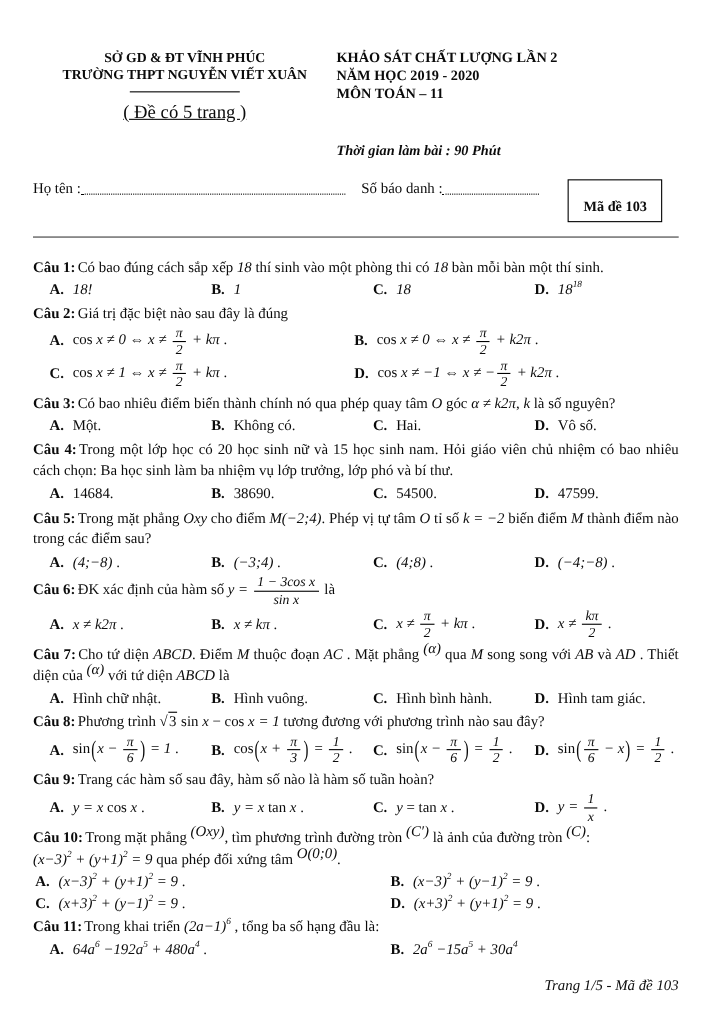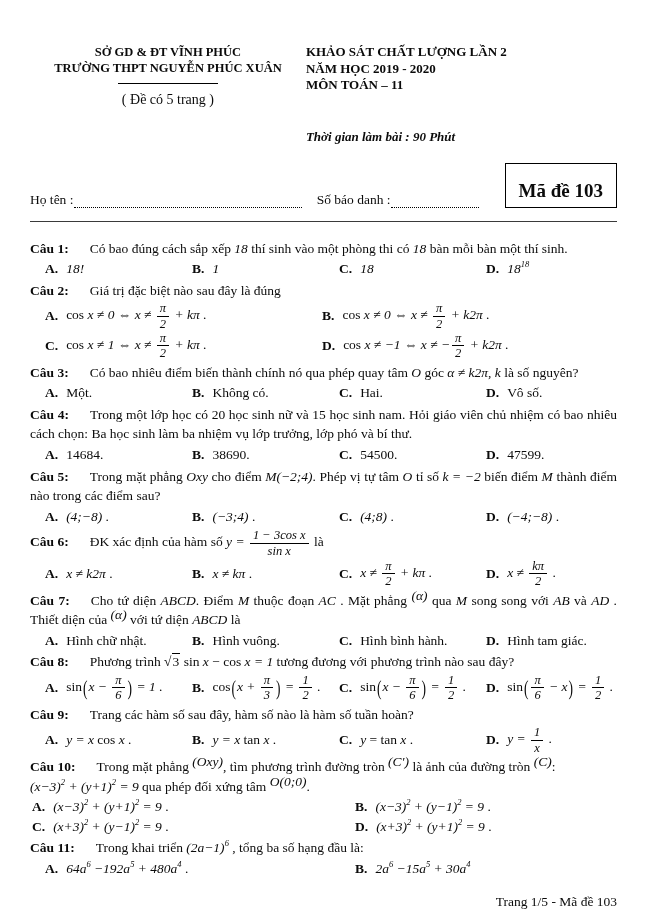--- a/index.html
+++ b/index.html
@@ -3,68 +3,68 @@
 <meta charset="utf-8">
 <style>
   html,body{margin:0;padding:0;background:#fff;}
   body{width:647px;height:919px;font-family:"Liberation Serif",serif;color:#0b0b0b;overflow:hidden;}
   .page{box-sizing:border-box;width:647px;height:919px;padding:44px 30px 0 30px;}
 
   
   .hdr{display:flex;}
   .hdr-left{width:47%;text-align:center;font-weight:bold;font-size:12.5px;line-height:1.3;}
   .hdr-left .divider{width:100px;border-top:1.5px solid #000;margin:6px auto 7px;}
-  .hdr-left .note{font-weight:normal;font-size:14px;}
+  .hdr-left .note{font-weight:normal;font-size:17px;text-decoration:underline;}
   .hdr-right{width:53%;text-align:left;font-weight:bold;font-size:13px;line-height:1.28;}
   .hdr-right .time{font-style:italic;margin-top:35px;}
 
   
-  .info{display:flex;align-items:flex-end;margin-top:17px;font-size:13.5px;}
+  .info{display:flex;align-items:flex-start;margin-top:17px;font-size:13.5px;}
   .dotline{border-bottom:1.5px dotted #000;height:13px;}
   .dot-name{flex:1;max-width:240px;}
   .dot-sbd{width:88px;}
-  .code-box{border:1.3px solid #000;font-weight:bold;padding:16px 13px 5px;margin-left:26px;font-size:19px;white-space:nowrap;}
+  .code-box{border:1.3px solid #000;font-weight:bold;padding:16px 13px 5px;margin-left:26px;font-size:13px;white-space:nowrap;}
   .rule{border-top:1.3px solid #3a3a3a;margin-top:13px;}
 
   
   .qwrap{margin-top:17px;font-size:13.5px;}
   .q{margin-bottom:2px;}
   .q-text{text-align:justify;line-height:1.45;}
-  .q-label{font-weight:bold;padding-right:21px;}
+  .q-label{font-weight:bold;padding-right:2px;}
   .opts{display:flex;flex-wrap:wrap;align-items:center;margin:1px 0 2px;}
   .opt{display:flex;align-items:center;white-space:nowrap;line-height:1.45;min-height:19px;}
   .opt-label{font-weight:bold;margin-right:8px;}
   .o4{padding-left:15px;} .o4 .opt{width:147px;} .o4 .opt:last-child{width:auto;flex:1;}
   .o2{padding-left:15px;} .o2 .opt{width:277px;} .o2 .opt:nth-child(even){width:auto;flex:1;}
   .o2w{padding-left:2px;} .o2w .opt{width:323px;} .o2w .opt:nth-child(even){width:auto;flex:1;}
   .o2x{padding-left:15px;} .o2x .opt{width:310px;} .o2x .opt:nth-child(even){width:auto;flex:1;}
 
   
   .math{font-style:italic;}
   .txt{font-style:normal;}
   .sup{font-size:8.5px;vertical-align:6px;line-height:0;font-style:italic;}
   .fr{display:inline-block;vertical-align:middle;text-align:center;font-style:italic;margin:0 2px;line-height:1.15;}
   .fr .fn{display:block;border-bottom:1px solid #000;padding:0 3px;font-size:12.5px;}
   .fr .fd{display:block;padding:0 3px;font-size:12.5px;}
   .sqrt{font-style:normal;}
   .sqv{border-top:1px solid #000;padding:0 1px;}
   .bigp{display:inline-block;transform:scaleY(1.6);transform-origin:center;font-style:normal;padding:0 1px;vertical-align:middle;}
   .up{position:relative;top:-5px;}
 
-  .footer{text-align:right;font-size:13.5px;margin-top:16px;}
+  .footer{text-align:right;font-size:13.5px;margin-top:16px;font-style:italic;}
 </style>
 </head>
 <body>
 
 <div class="page">
 
   <div class="hdr">
     <div class="hdr-left">
       <div>SỞ GD &amp; ĐT VĨNH PHÚC</div>
-      <div>TRƯỜNG THPT NGUYỄN PHÚC XUÂN</div>
+      <div>TRƯỜNG THPT NGUYỄN VIẾT XUÂN</div>
       <div class="divider"></div>
       <div class="note">( Đề có 5 trang )</div>
     </div>
     <div class="hdr-right">
       <div>KHẢO SÁT CHẤT LƯỢNG LẦN 2</div>
       <div>NĂM HỌC 2019 - 2020</div>
       <div>MÔN TOÁN – 11</div>
       <div class="time">Thời gian làm bài : 90 Phút</div>
     </div>
   </div>

